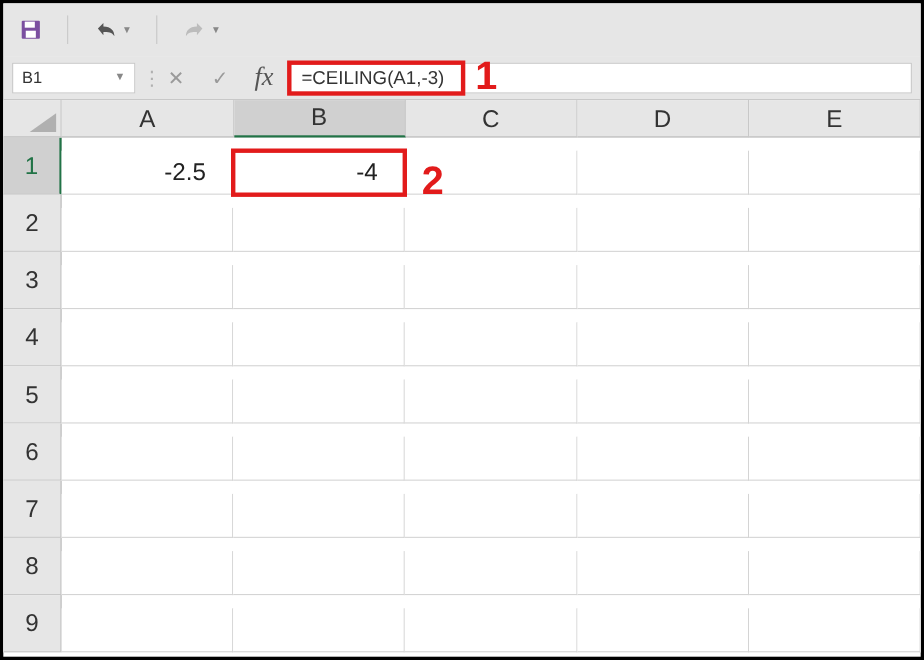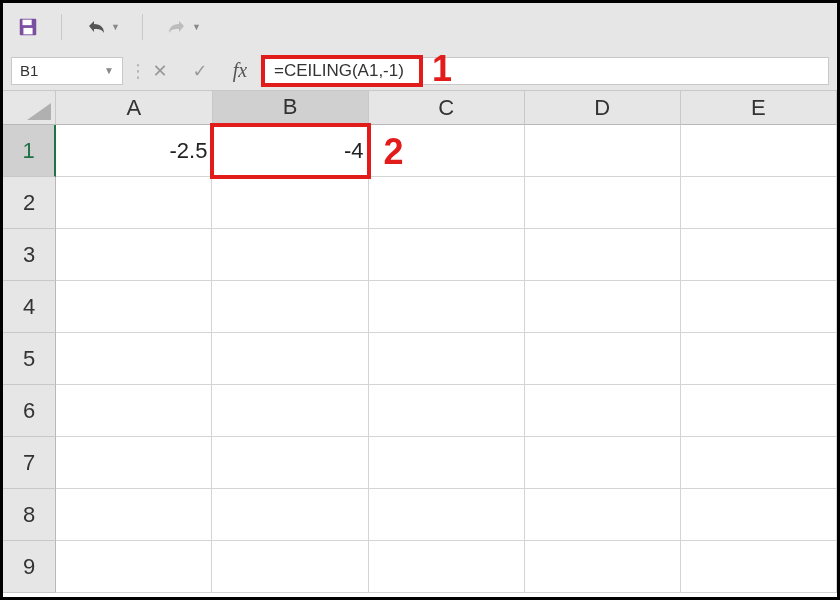--- a/index.html
+++ b/index.html
@@ -65,21 +65,21 @@
     display: flex;
     align-items: center;
     justify-content: center;
     font-size: 18px;
     color: #9a9a9a;
     cursor: pointer;
   }
   .fx {
     font-style: italic;
     font-family: "Times New Roman", serif;
-    font-size: 20px;
+    font-size: 24px;
     color: #555;
   }
   .formula-input {
     flex: 1;
     height: 28px;
     background: #fff;
     border: 1px solid #c8c8c8;
     display: flex;
     align-items: center;
     padding: 0 10px;
@@ -161,25 +161,26 @@
     border-right: 2px solid #217346;
     color: #217346;
   }
   .cell {
     width: 158px;
     border-right: 1px solid #d4d4d4;
     border-bottom: 1px solid #d4d4d4;
     display: flex;
     align-items: center;
     justify-content: flex-end;
-    padding: 0 4px;
+    padding: 0 24px;
     font-size: 22px;
     color: #222;
     position: relative;
     background: #fff;
+    margin-top: 12px;
   }
   .cell.selected {
     outline: 4px solid #e21b1b;
     outline-offset: -2px;
     z-index: 2;
   }
   .callout-2-num {
     position: absolute;
     right: -36px;
     top: 6px;
@@ -225,21 +226,21 @@
   <span class="fn-btn">
     <span>✕</span>
   </span>
   <span class="fn-btn">
     <span>✓</span>
   </span>
   <span class="fn-btn">
     <span class="fx">fx</span>
   </span>
   <div class="formula-input">
-    <span>=CEILING(A1,-1)</span>
+    <span>=CEILING(A1,-3)</span>
     <div class="callout-1-box"></div>
     <div class="callout-1-num">1</div>
   </div>
 </div>
 
 <div class="grid-wrap">
   <div class="col-headers">
     <div class="corner"></div>
     <div class="col-h">A</div>
     <div class="col-h active">B</div>

